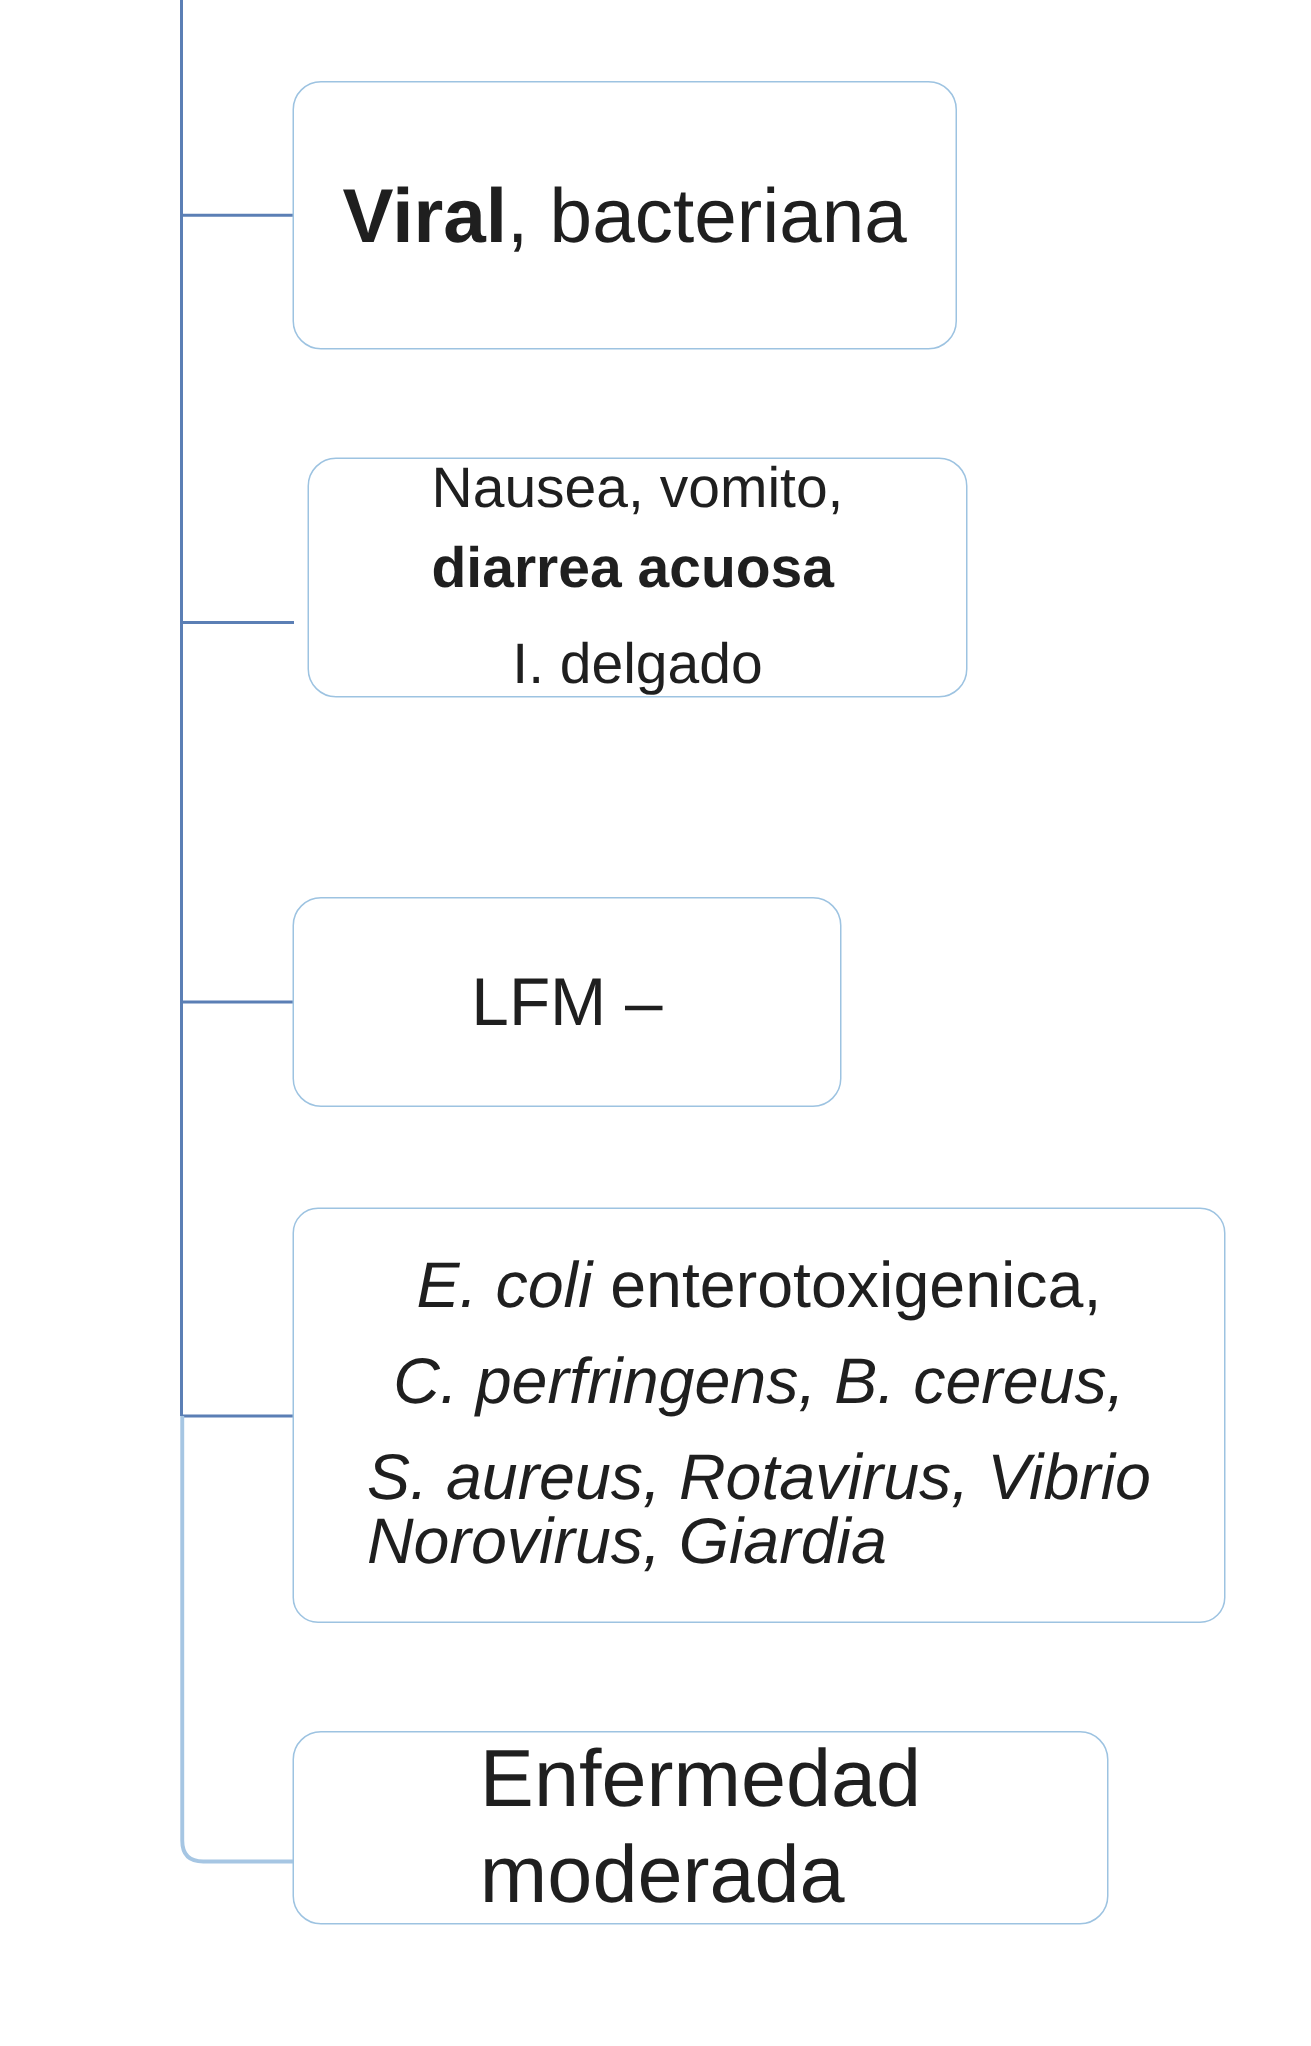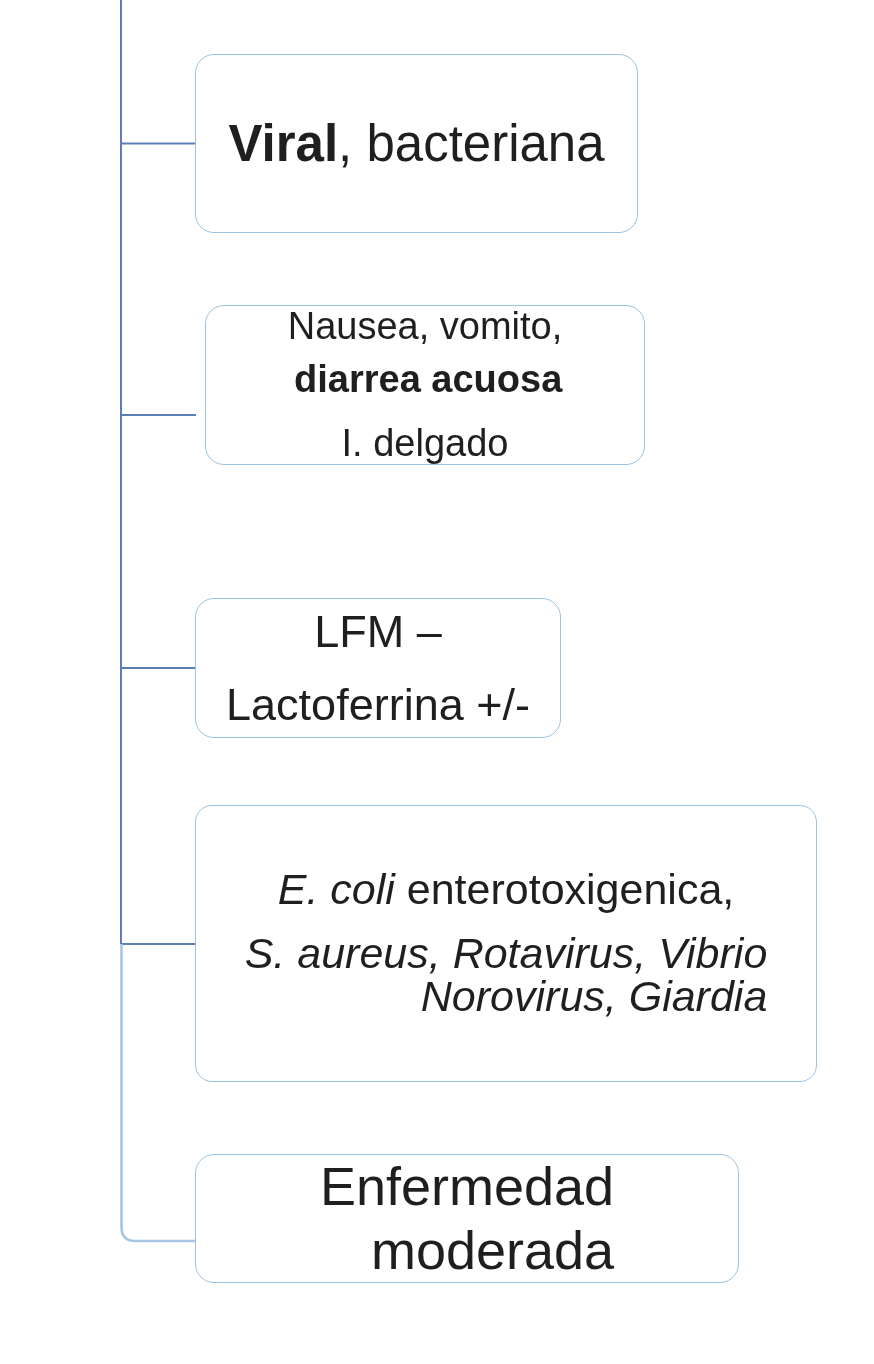--- a/index.html
+++ b/index.html
@@ -38,21 +38,21 @@
   .node {
     position: absolute;
     box-sizing: border-box;
     background: var(--box-fill, #ffffff);
     border: 1.6px solid var(--box-border, #9dc3e1);
     border-radius: 19px;
     display: flex;
     flex-direction: column;
     align-items: center;
     justify-content: center;
-    text-align: right;
+    text-align: left;
     line-height: 1.25;
   }
   .para { margin: 0; }
   .line { white-space: nowrap; }
   .b { font-weight: bold; }
   .i { font-style: italic; }
 
   
   .n0 { left: 195px; top: 54px;   width: 443px; height: 179px; font-size: 51px; }
   .n1 { left: 205px; top: 305px;  width: 440px; height: 160px; font-size: 38px; }
@@ -95,28 +95,28 @@
       </div>
       <div class="para">
         <div class="line"><span>I. delgado</span></div>
       </div>
     </div>
 
   <div class="node n2">
       <div class="para">
         <div class="line"><span>LFM –</span></div>
       </div>
-      <div class="para">
-        <div class="line"><span>Lactoferrina +/-</span></div>
-      </div>
     </div>
 
   <div class="node n3">
       <div class="para">
         <div class="line"><span class="i">E. coli</span><span> enterotoxigenica,</span></div>
+      </div>
+      <div class="para">
+        <div class="line"><span class="i">C. perfringens, B. cereus,</span></div>
       </div>
       <div class="para">
         <div class="line"><span class="i">S. aureus, Rotavirus, Vibrio</span></div>
         <div class="line"><span class="i">Norovirus, Giardia</span></div>
       </div>
     </div>
 
   <div class="node n4">
       <div class="para">
         <div class="line"><span>Enfermedad</span></div>

